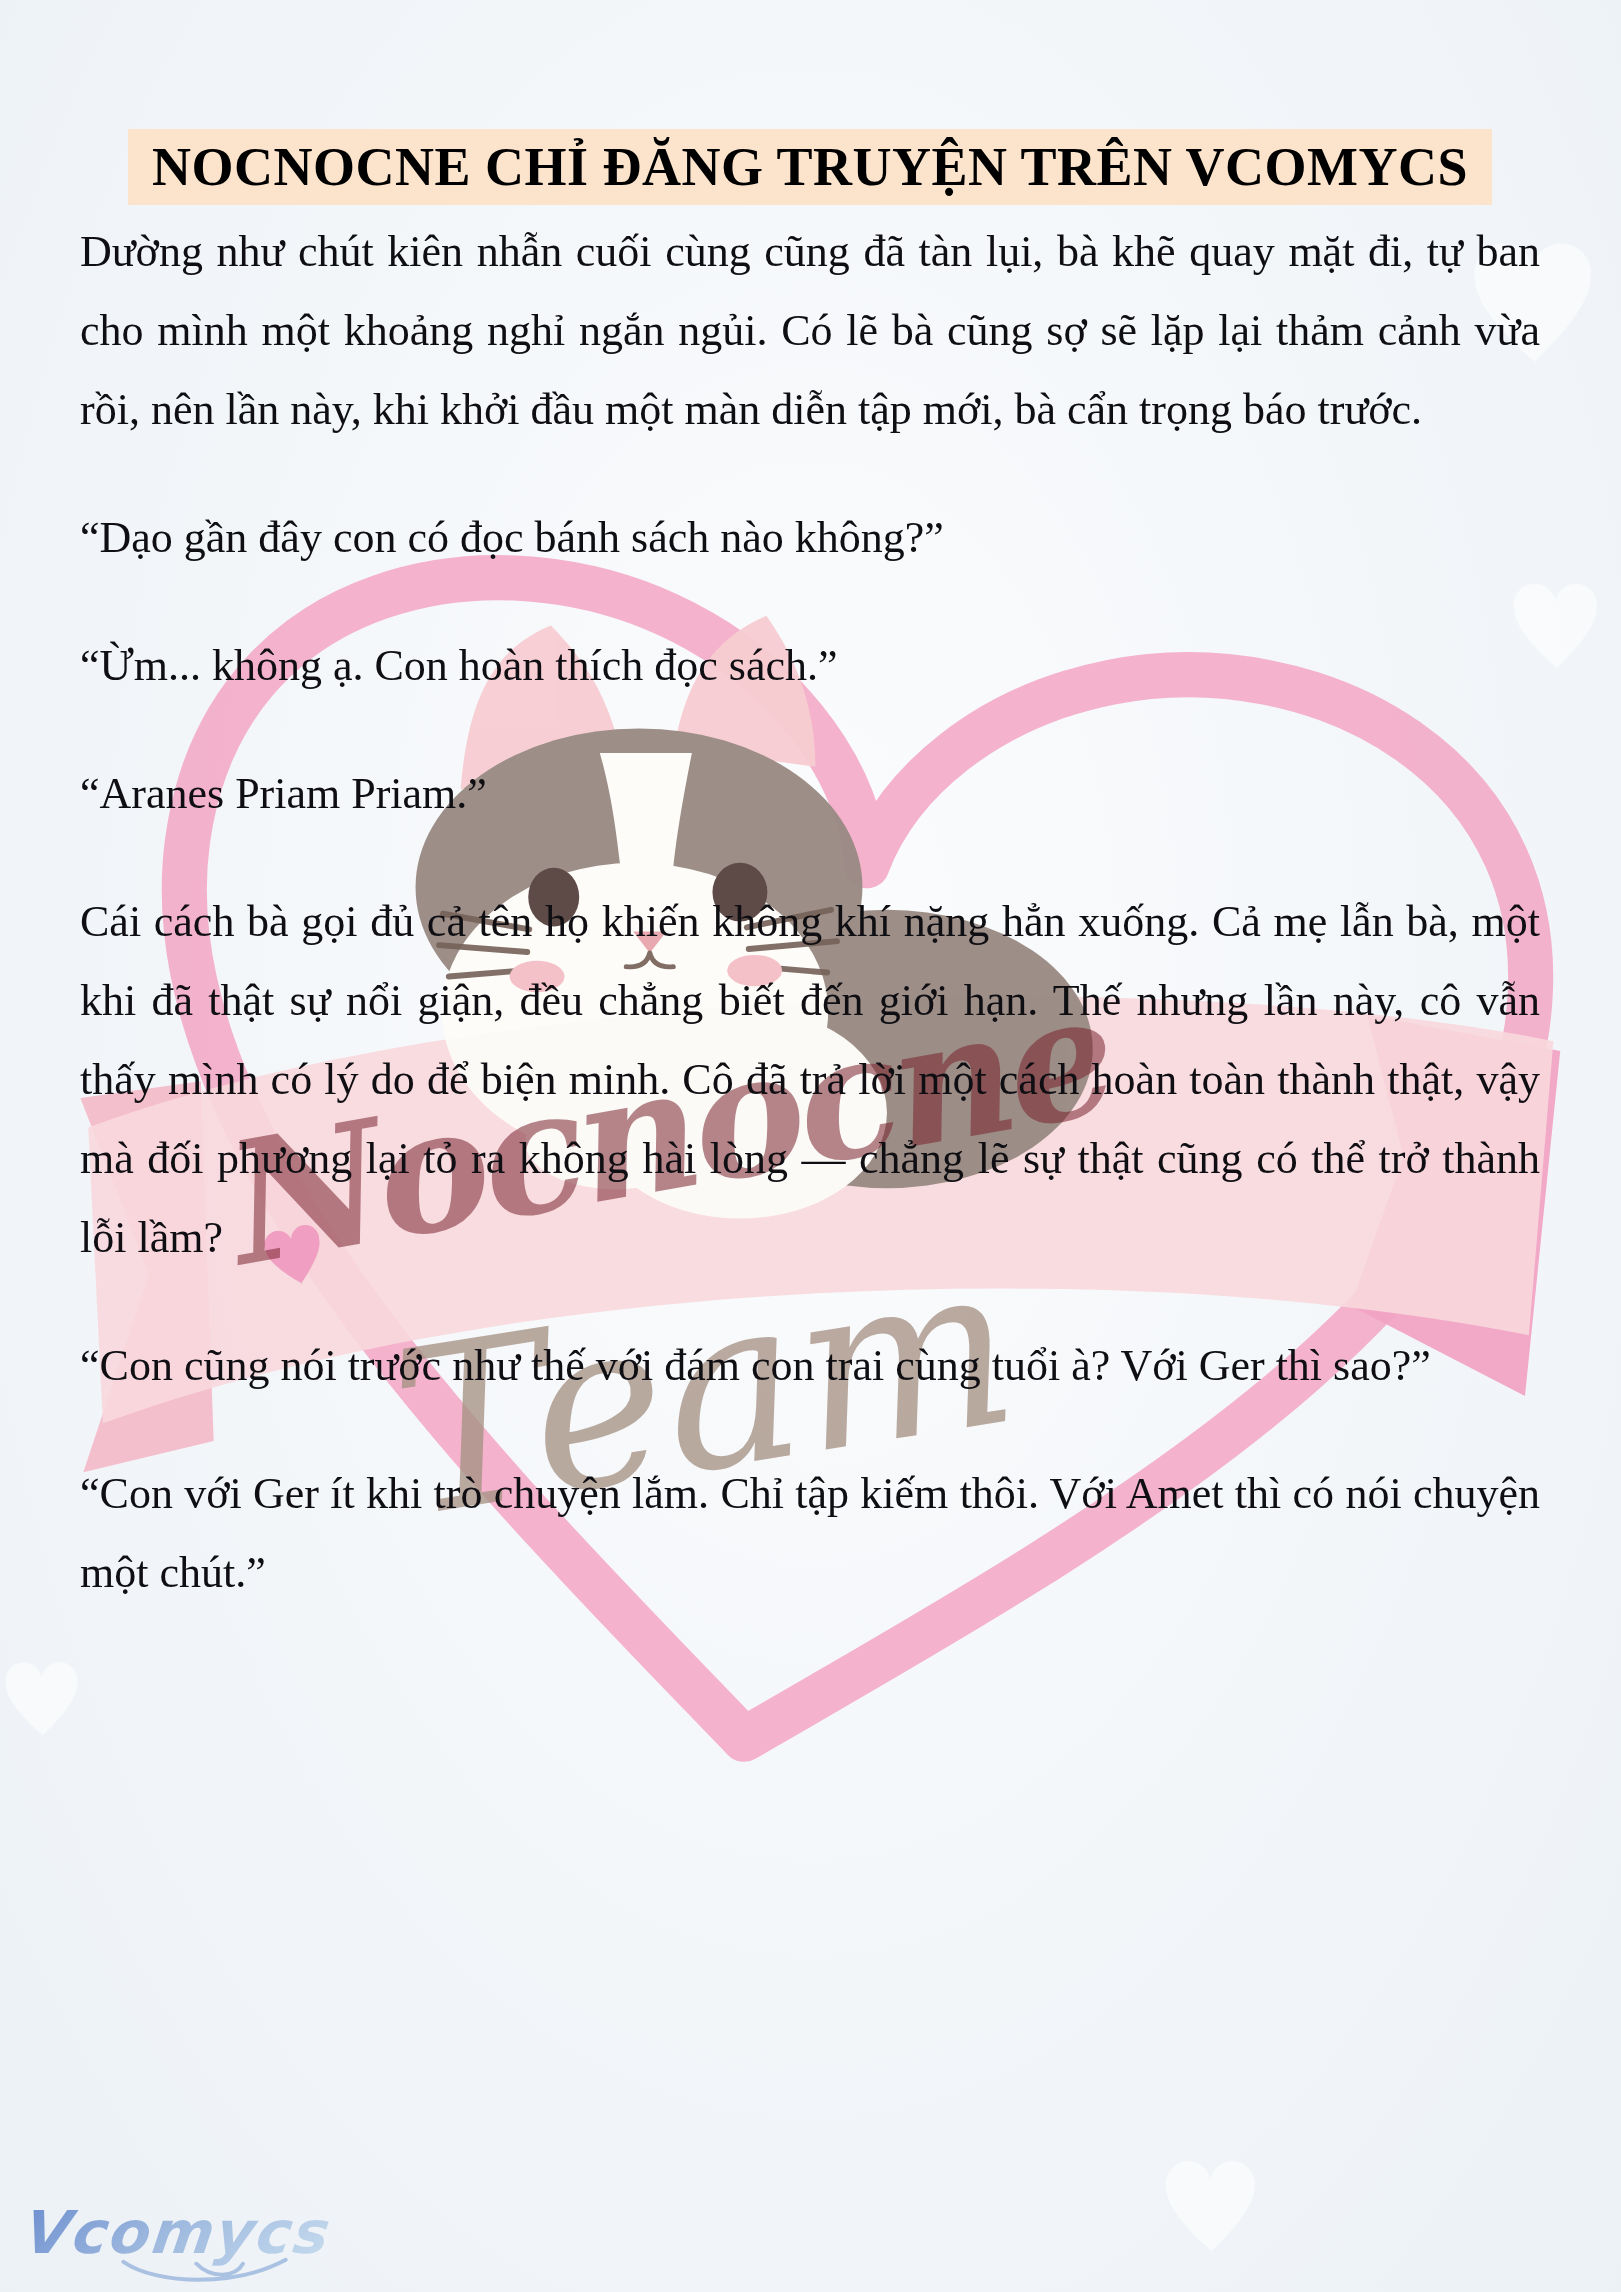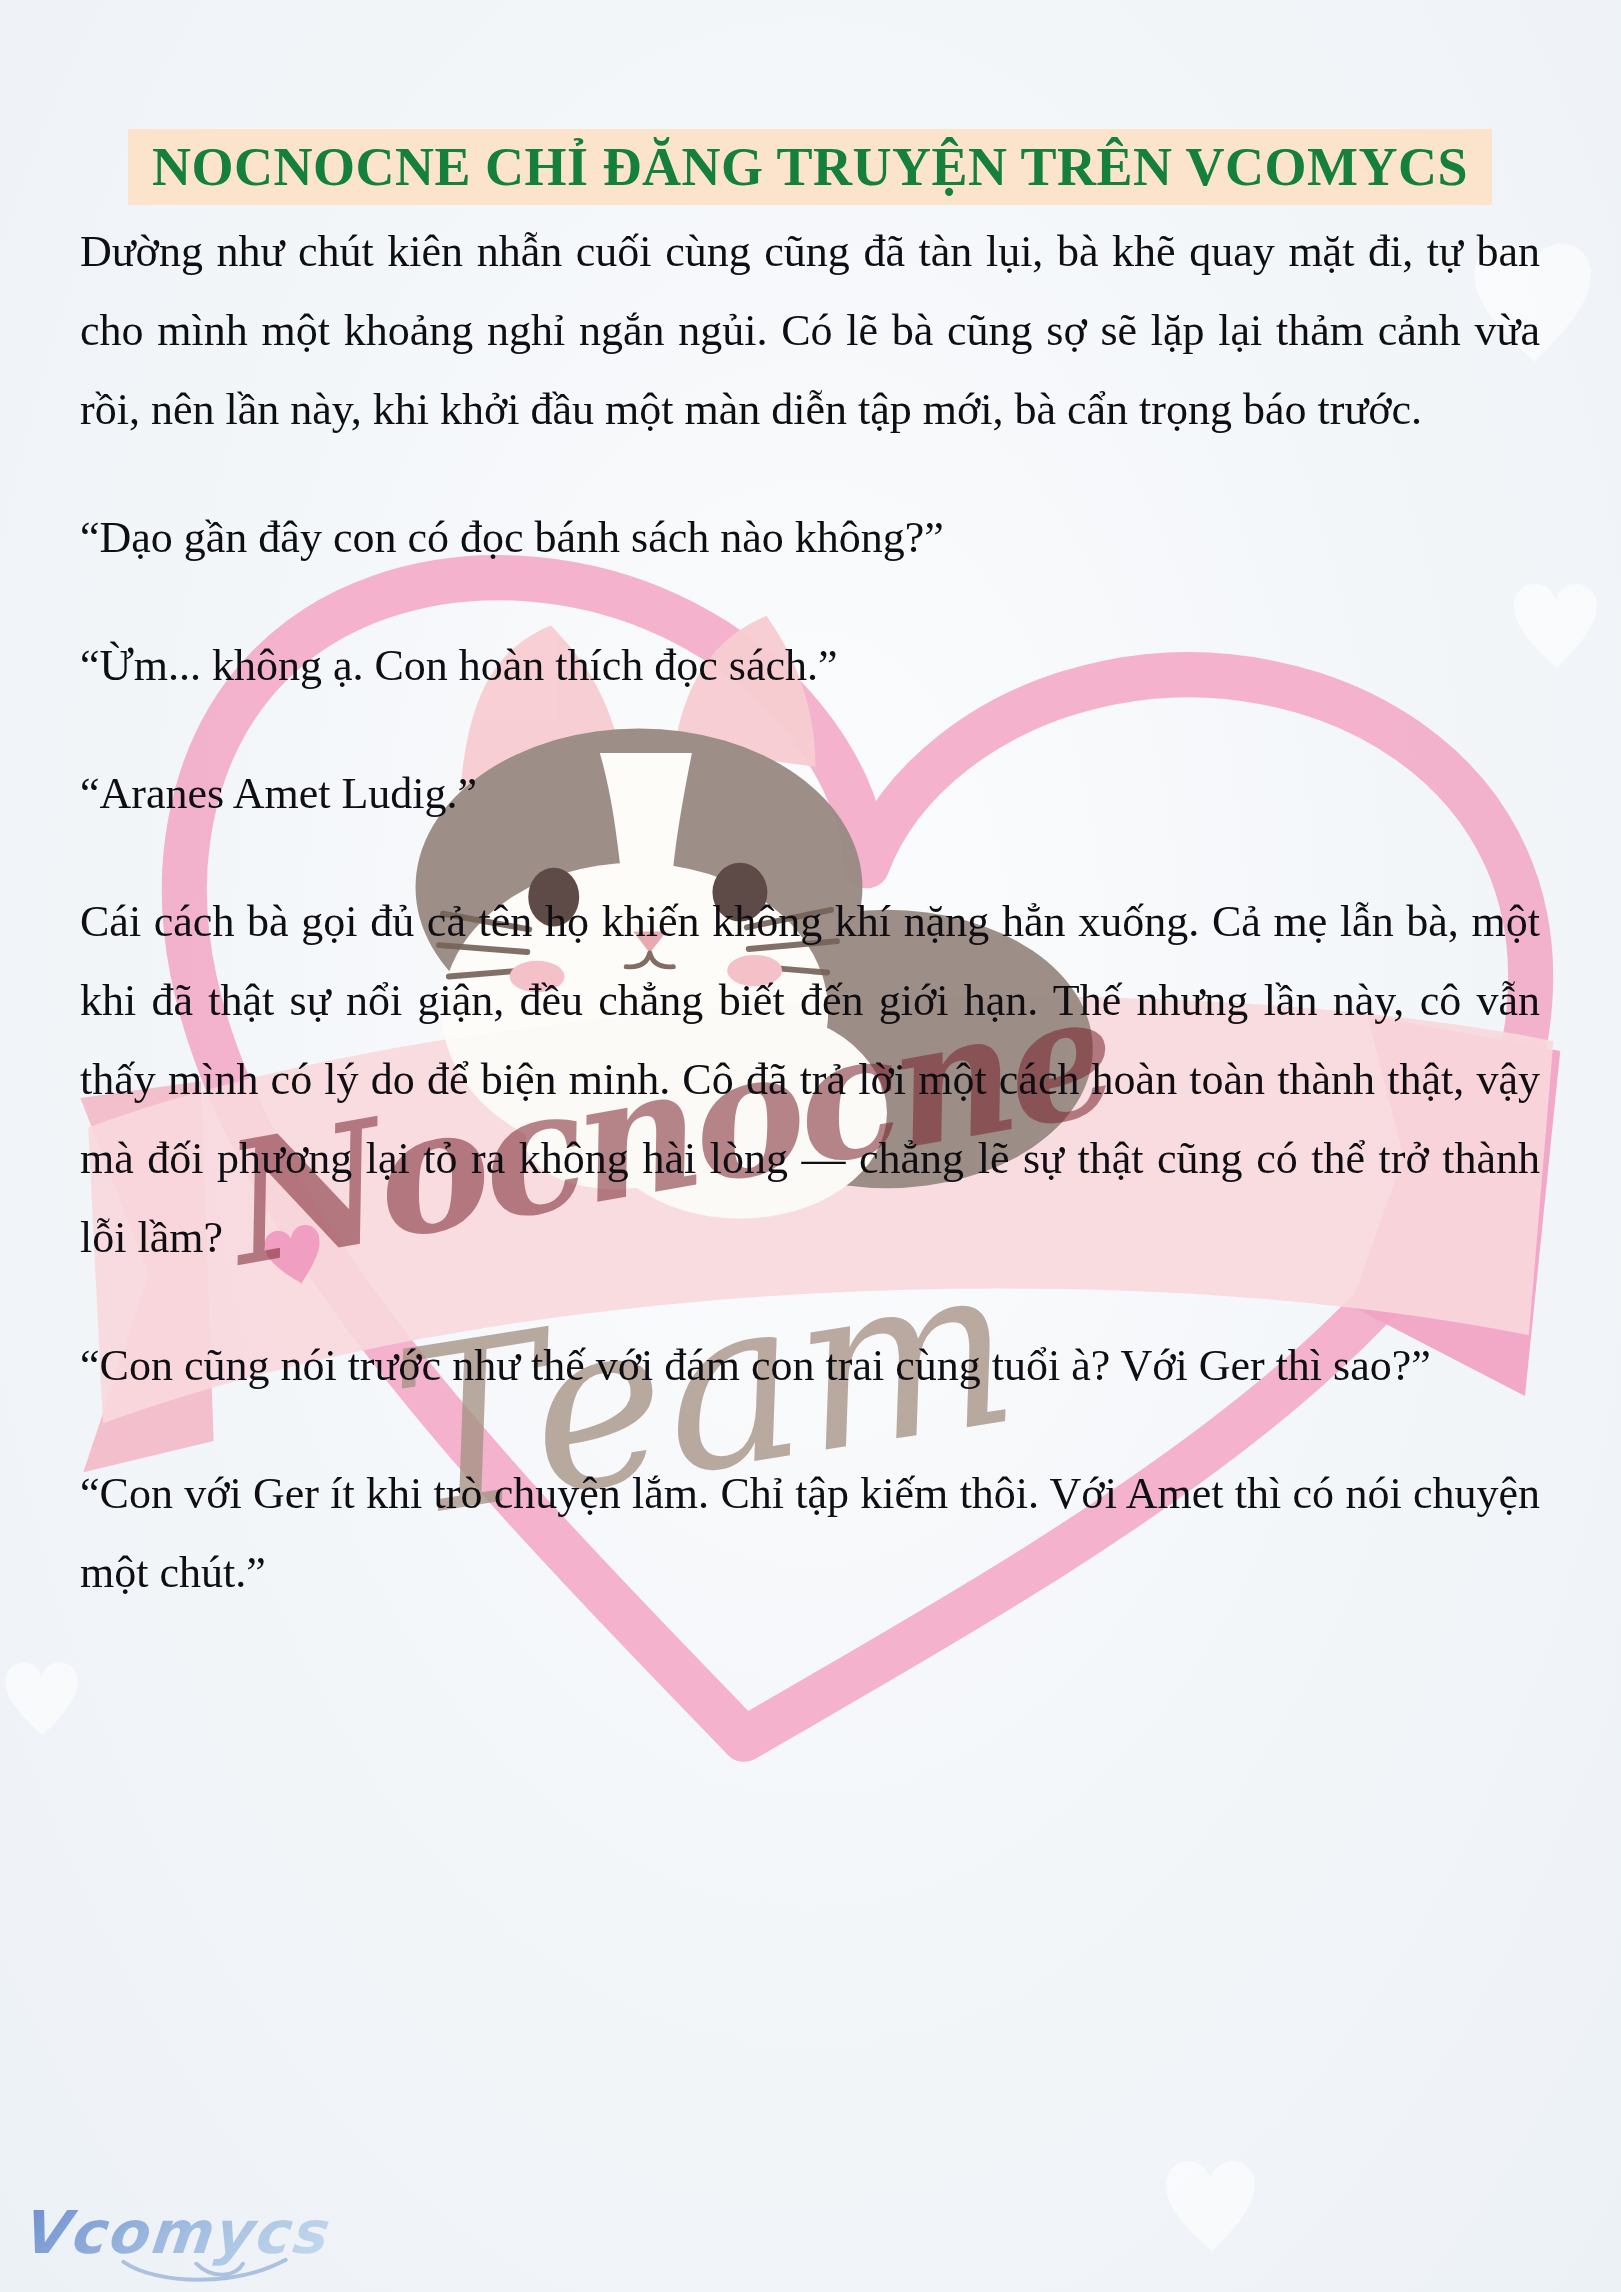--- a/index.html
+++ b/index.html
@@ -9,21 +9,21 @@
     background:radial-gradient(ellipse at 50% 42%, #fbfcfd 0%, #f3f6f9 55%, #ecf1f6 100%);
     overflow:hidden;
     font-family:"Liberation Serif","DejaVu Serif",serif;
   }
   .watermark{position:absolute;left:0;top:0;z-index:0;}
   .header{
     position:absolute;z-index:2;
     left:128px;top:129px;width:1364px;height:76px;
     background:#fce4cc;
     display:flex;align-items:center;justify-content:center;
-    color:#15803d;
+    color:#000000;
     font-weight:bold;font-size:54px;letter-spacing:0.5px;
     font-family:"Liberation Serif","DejaVu Serif",serif;
     white-space:nowrap;
   }
   .story{
     position:absolute;z-index:2;
     left:80px;top:212px;width:1460px;
     color:#0e0e13;
   }
   .story p{
@@ -109,21 +109,21 @@
   </svg>
 
   <header class="header">
     <span>NOCNOCNE CHỈ ĐĂNG TRUYỆN TRÊN VCOMYCS</span>
   </header>
 
   <main class="story" id="story">
       <p>Dường như chút kiên nhẫn cuối cùng cũng đã tàn lụi, bà khẽ quay mặt đi, tự ban cho mình một khoảng nghỉ ngắn ngủi. Có lẽ bà cũng sợ sẽ lặp lại thảm cảnh vừa rồi, nên lần này, khi khởi đầu một màn diễn tập mới, bà cẩn trọng báo trước.</p>
       <p>“Dạo gần đây con có đọc bánh sách nào không?”</p>
       <p>“Ừm... không ạ. Con hoàn thích đọc sách.”</p>
-      <p>“Aranes Amet Ludig.”</p>
+      <p>“Aranes Priam Priam.”</p>
       <p>Cái cách bà gọi đủ cả tên họ khiến không khí nặng hẳn xuống. Cả mẹ lẫn bà, một khi đã thật sự nổi giận, đều chẳng biết đến giới hạn. Thế nhưng lần này, cô vẫn thấy mình có lý do để biện minh. Cô đã trả lời một cách hoàn toàn thành thật, vậy mà đối phương lại tỏ ra không hài lòng — chẳng lẽ sự thật cũng có thể trở thành lỗi lầm?</p>
       <p>“Con cũng nói trước như thế với đám con trai cùng tuổi à? Với Ger thì sao?”</p>
       <p>“Con với Ger ít khi trò chuyện lắm. Chỉ tập kiếm thôi. Với Amet thì có nói chuyện một chút.”</p>
     </main>
 
   <div class="logo">
     <span>Vcomycs</span>
   </div>
   <svg class="logo-flourish" width="176" height="35" viewBox="0 0 180 36">
     <path d="M 5 8 C 40 32 120 34 172 6 M 80 10 C 96 26 120 24 128 10" fill="none" stroke="#9db8de" stroke-width="4" stroke-linecap="round" opacity="0.85"></path>

